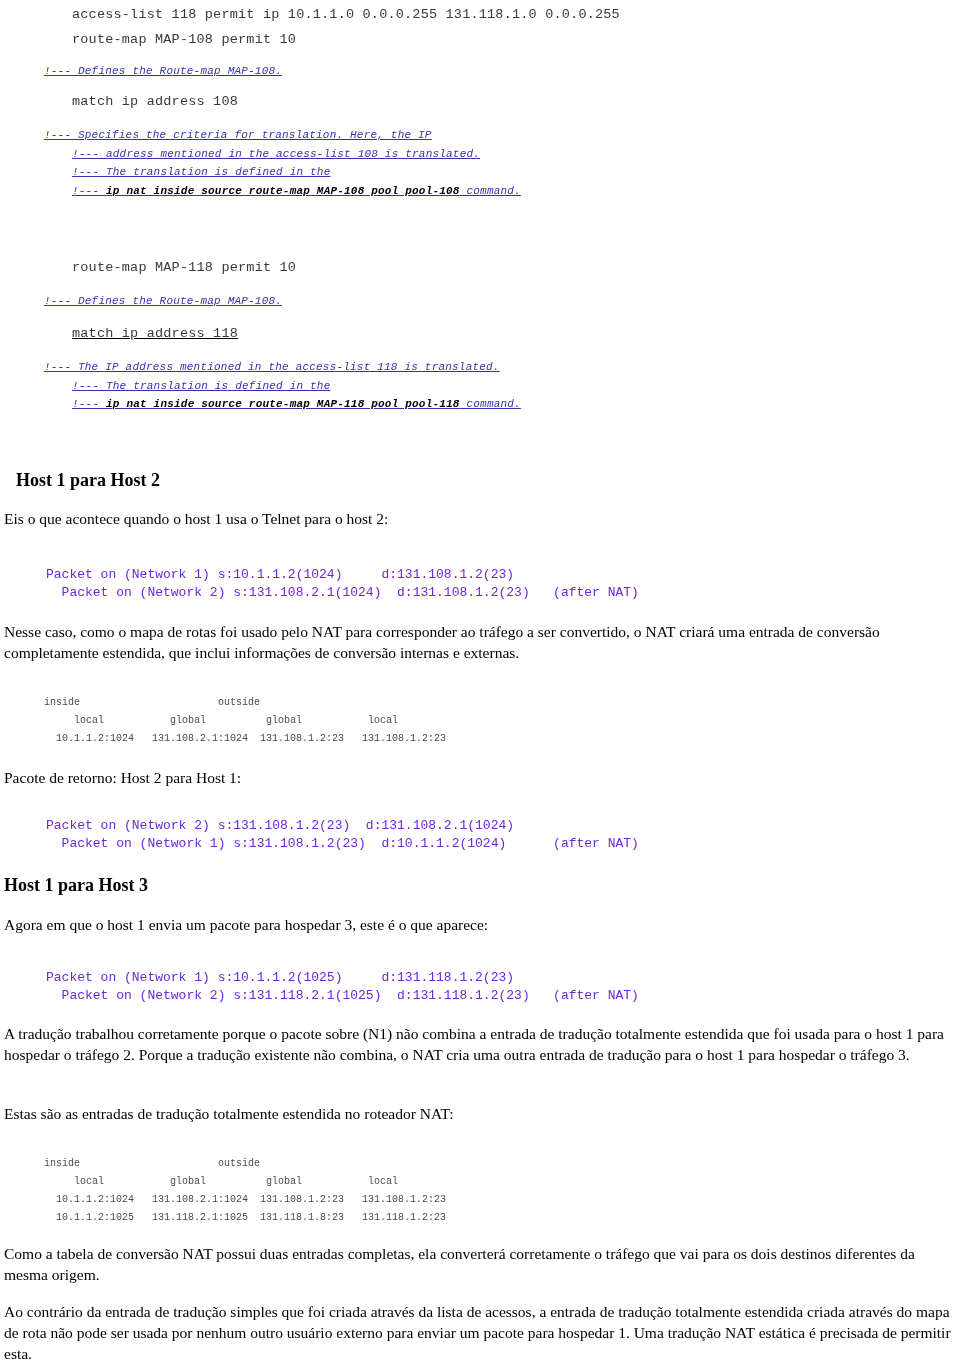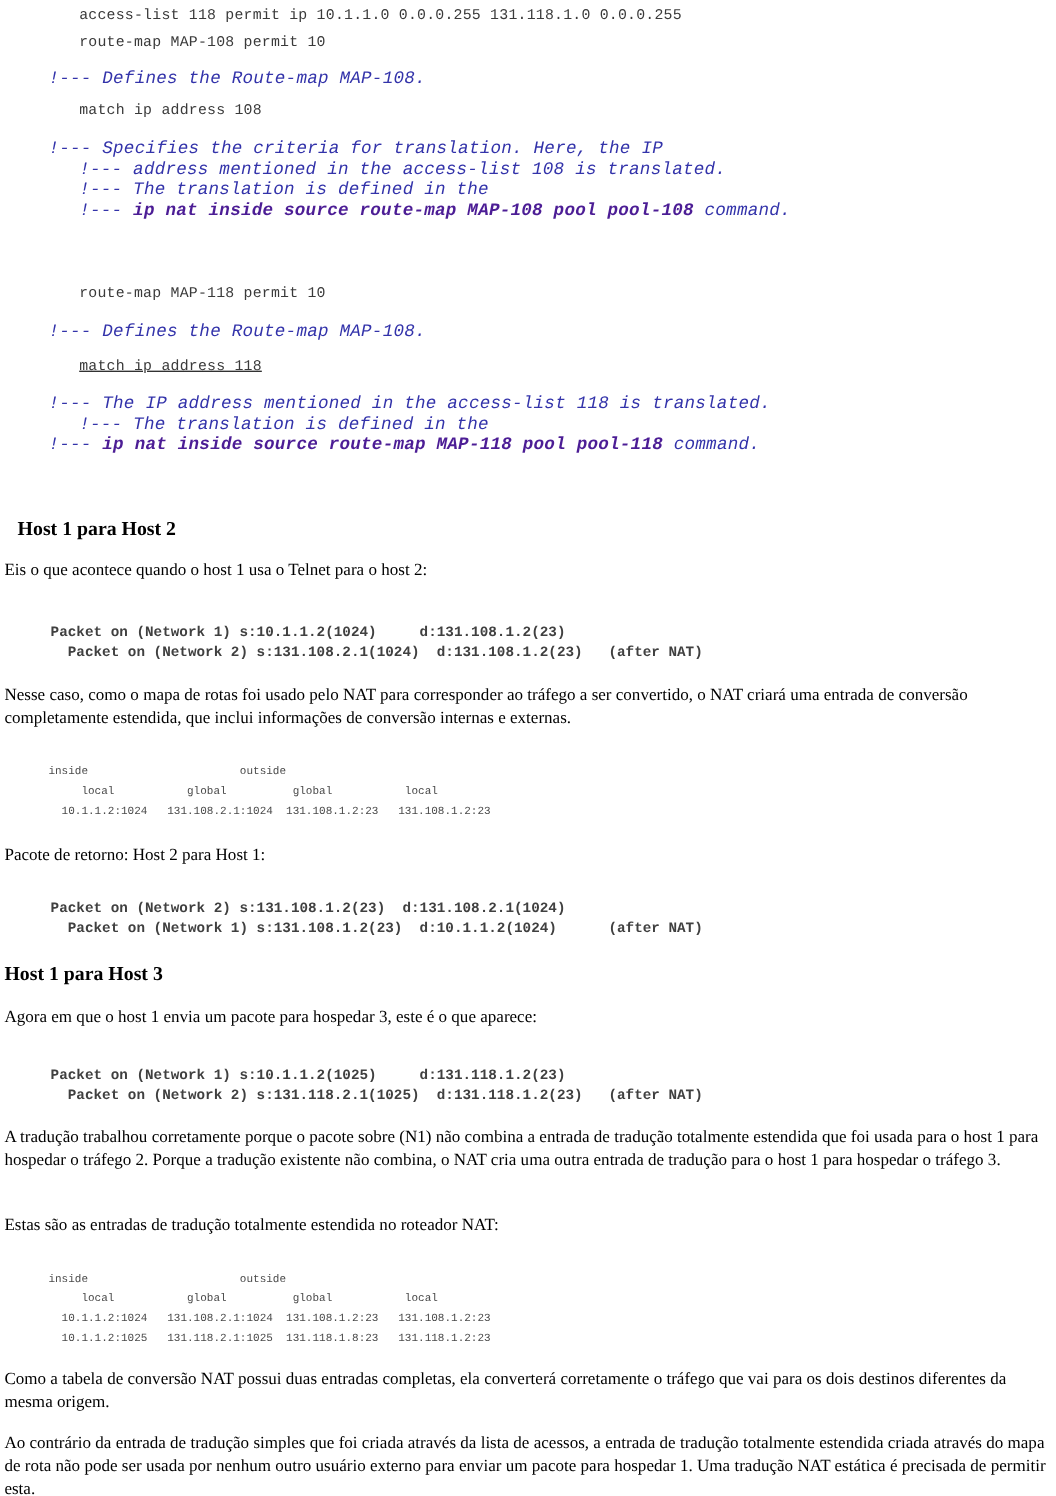--- a/index.html
+++ b/index.html
@@ -28,30 +28,31 @@
     font-size: 13.5px;
     line-height: 18.5px;
     color: #3a3a3a;
     white-space: pre;
     letter-spacing: 0.2px;
   }
   .code-line { white-space: pre; }
 
   .cmt {
     font-family: "Liberation Mono", "DejaVu Sans Mono", monospace;
-    font-size: 16px;
+    font-size: 11px;
     line-height: 18.5px;
     color: #3333aa;
     font-style: italic;
     white-space: pre;
     letter-spacing: 0.2px;
+    text-decoration: underline;
   }
   .cmt b, .cmt .bold {
     font-weight: bold;
-    color: #4c1d95;
+    color: #000000;
   }
 
   
   p.body {
     font-family: "Liberation Serif", "DejaVu Serif", serif;
     font-size: 15.5px;
     line-height: 21px;
     color: #000000;
     margin: 0;
   }
@@ -64,23 +65,22 @@
     color: #000000;
   }
 
   
   .abs { position: absolute; }
 
   .trace {
     font-family: "Liberation Mono", "DejaVu Sans Mono", monospace;
     font-size: 13px;
     line-height: 18px;
-    color: #404040;
+    color: #6d28d9;
     white-space: pre;
-    font-weight: bold;
   }
   .nattable {
     font-family: "Liberation Mono", "DejaVu Sans Mono", monospace;
     font-size: 10px;
     line-height: 18px;
     color: #4a4a4a;
     white-space: pre;
   }
 </style>
 </head>
@@ -119,21 +119,21 @@
     <div class="cmt">!--- Defines the Route-map MAP-108.</div>
   </div>
 
   <div class="abs" style="left:72px; top:325px;text-decoration:underline;">
     <div class="code code-line">match ip address 118</div>
   </div>
 
   <div class="abs" style="left:44px; top:358px;">
     <div class="cmt">!--- The IP address mentioned in the access-list 118 is translated.</div>
     <div class="cmt" style="margin-left:28px;">!--- The translation is defined in the</div>
-    <div class="cmt" style=""><span>!--- </span><span class="bold">ip nat inside source route-map MAP-118 pool pool-118</span><span> command.</span></div>
+    <div class="cmt" style="margin-left:28px;"><span>!--- </span><span class="bold">ip nat inside source route-map MAP-118 pool pool-118</span><span> command.</span></div>
   </div>
 
 
   <h2 class="heading abs" style="left:4px; top:469px;margin-left:12px;">Host 1 para Host 2</h2>
 
   <p class="body abs" style="left:4px; top:508px; width:952px;">Eis o que acontece quando o host 1 usa o Telnet para o host 2:</p>
 
   <div class="abs" style="left:46px; top:566px;">
     <div class="trace">Packet on (Network 1) s:10.1.1.2(1024)     d:131.108.1.2(23)</div>
     <div class="trace">  Packet on (Network 2) s:131.108.2.1(1024)  d:131.108.1.2(23)   (after NAT)</div>

